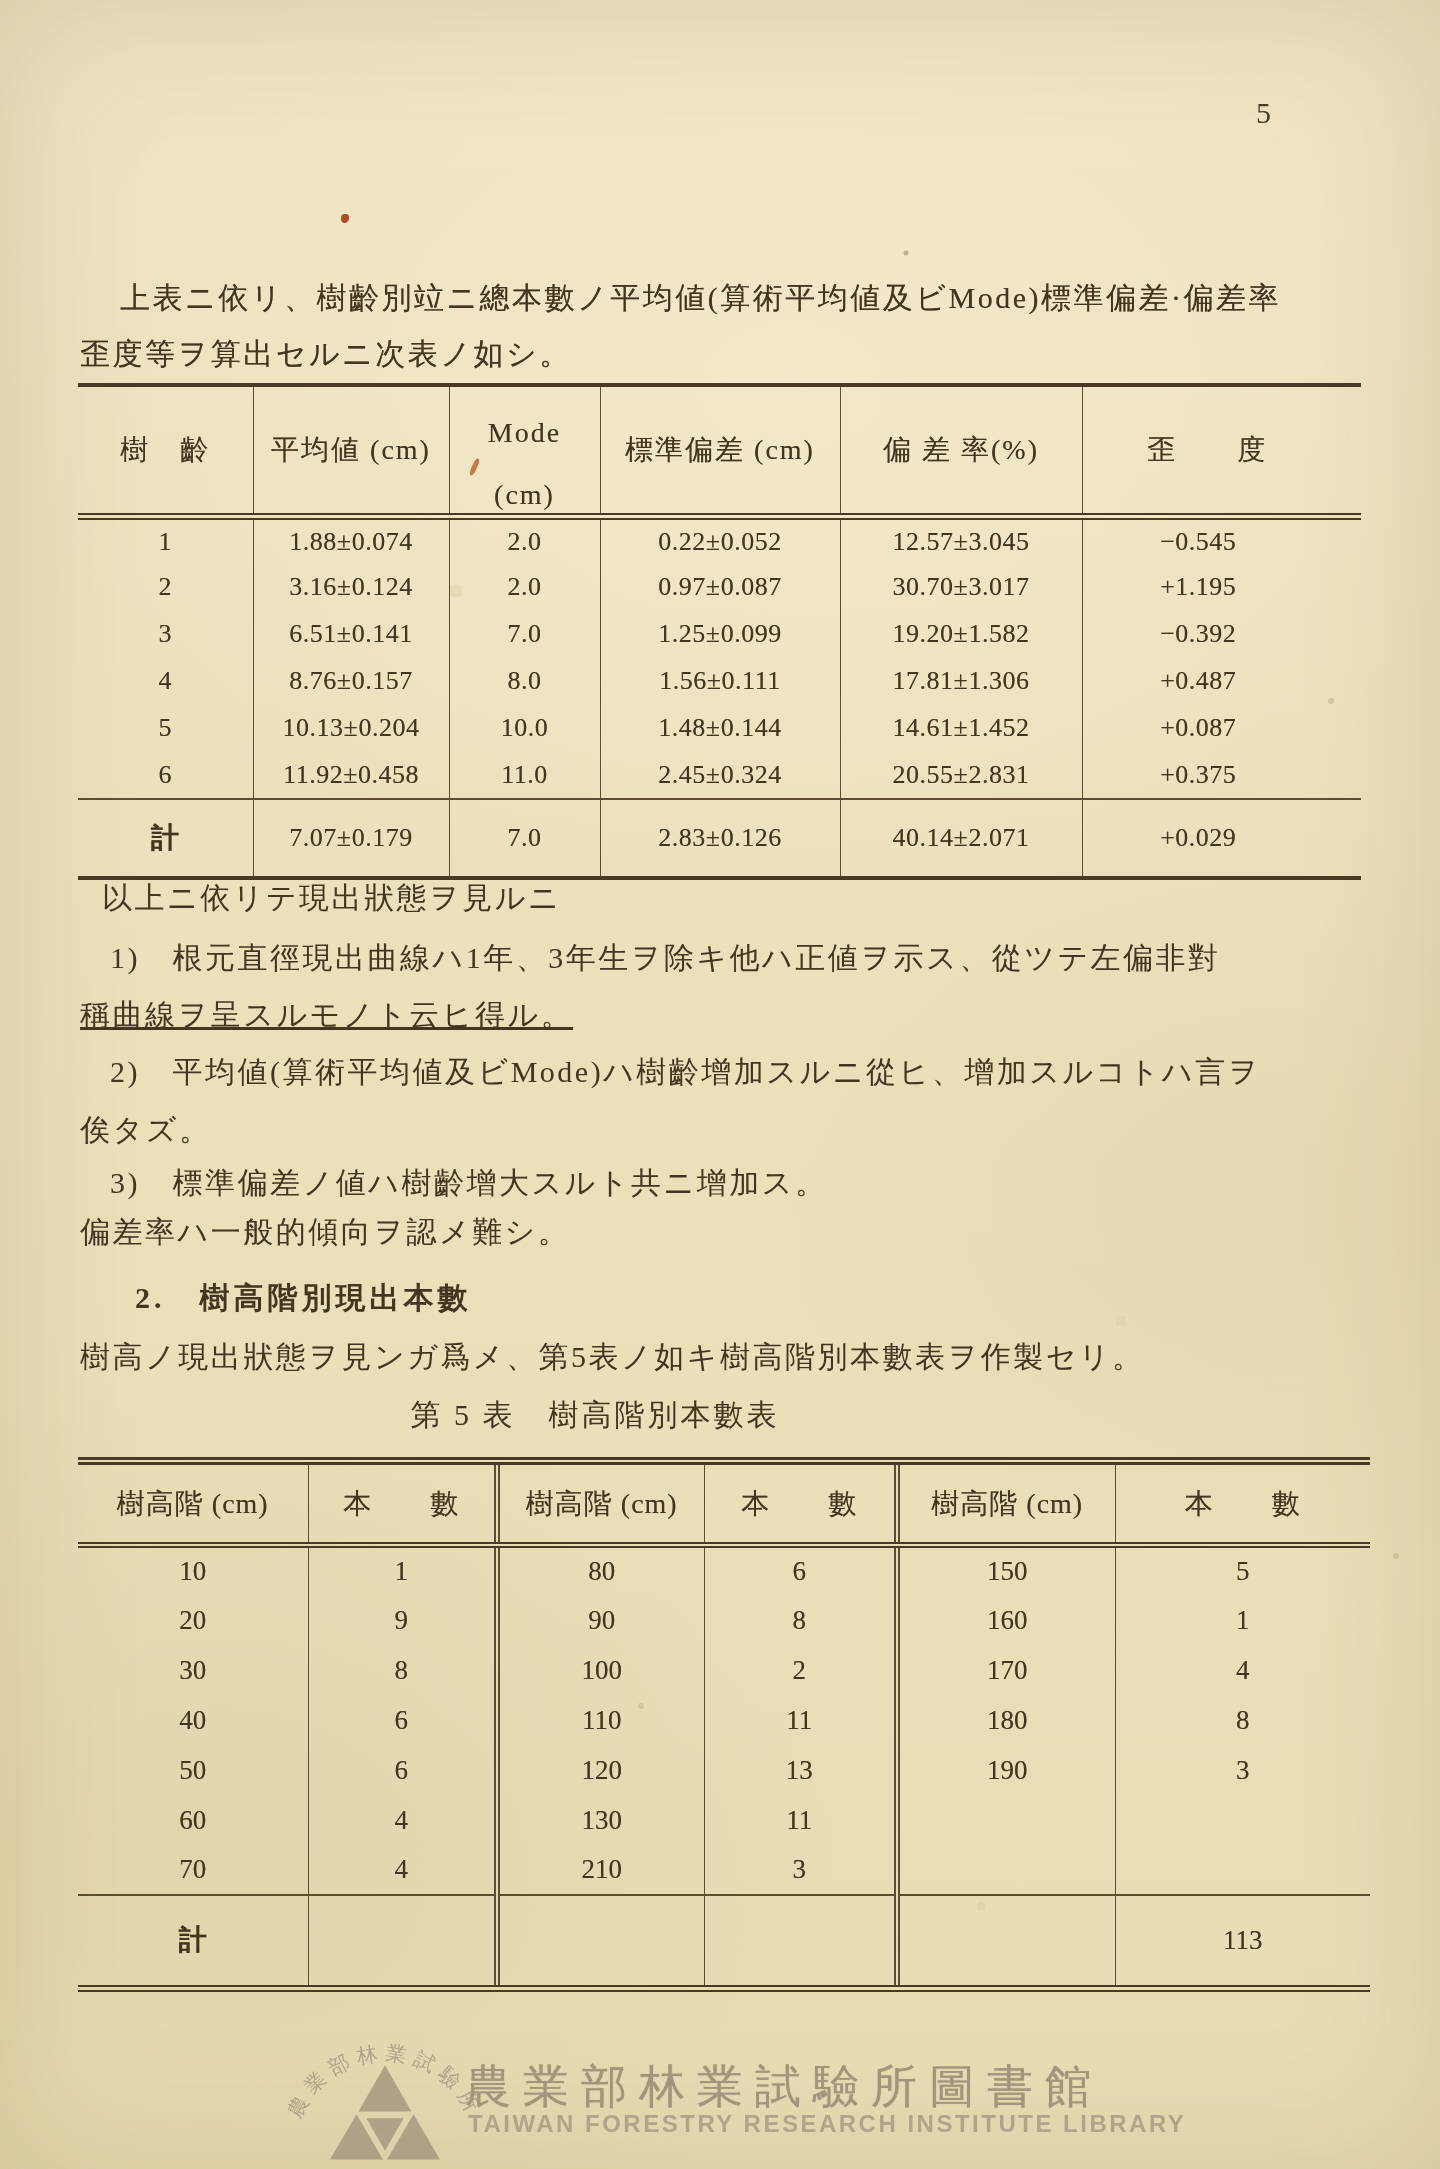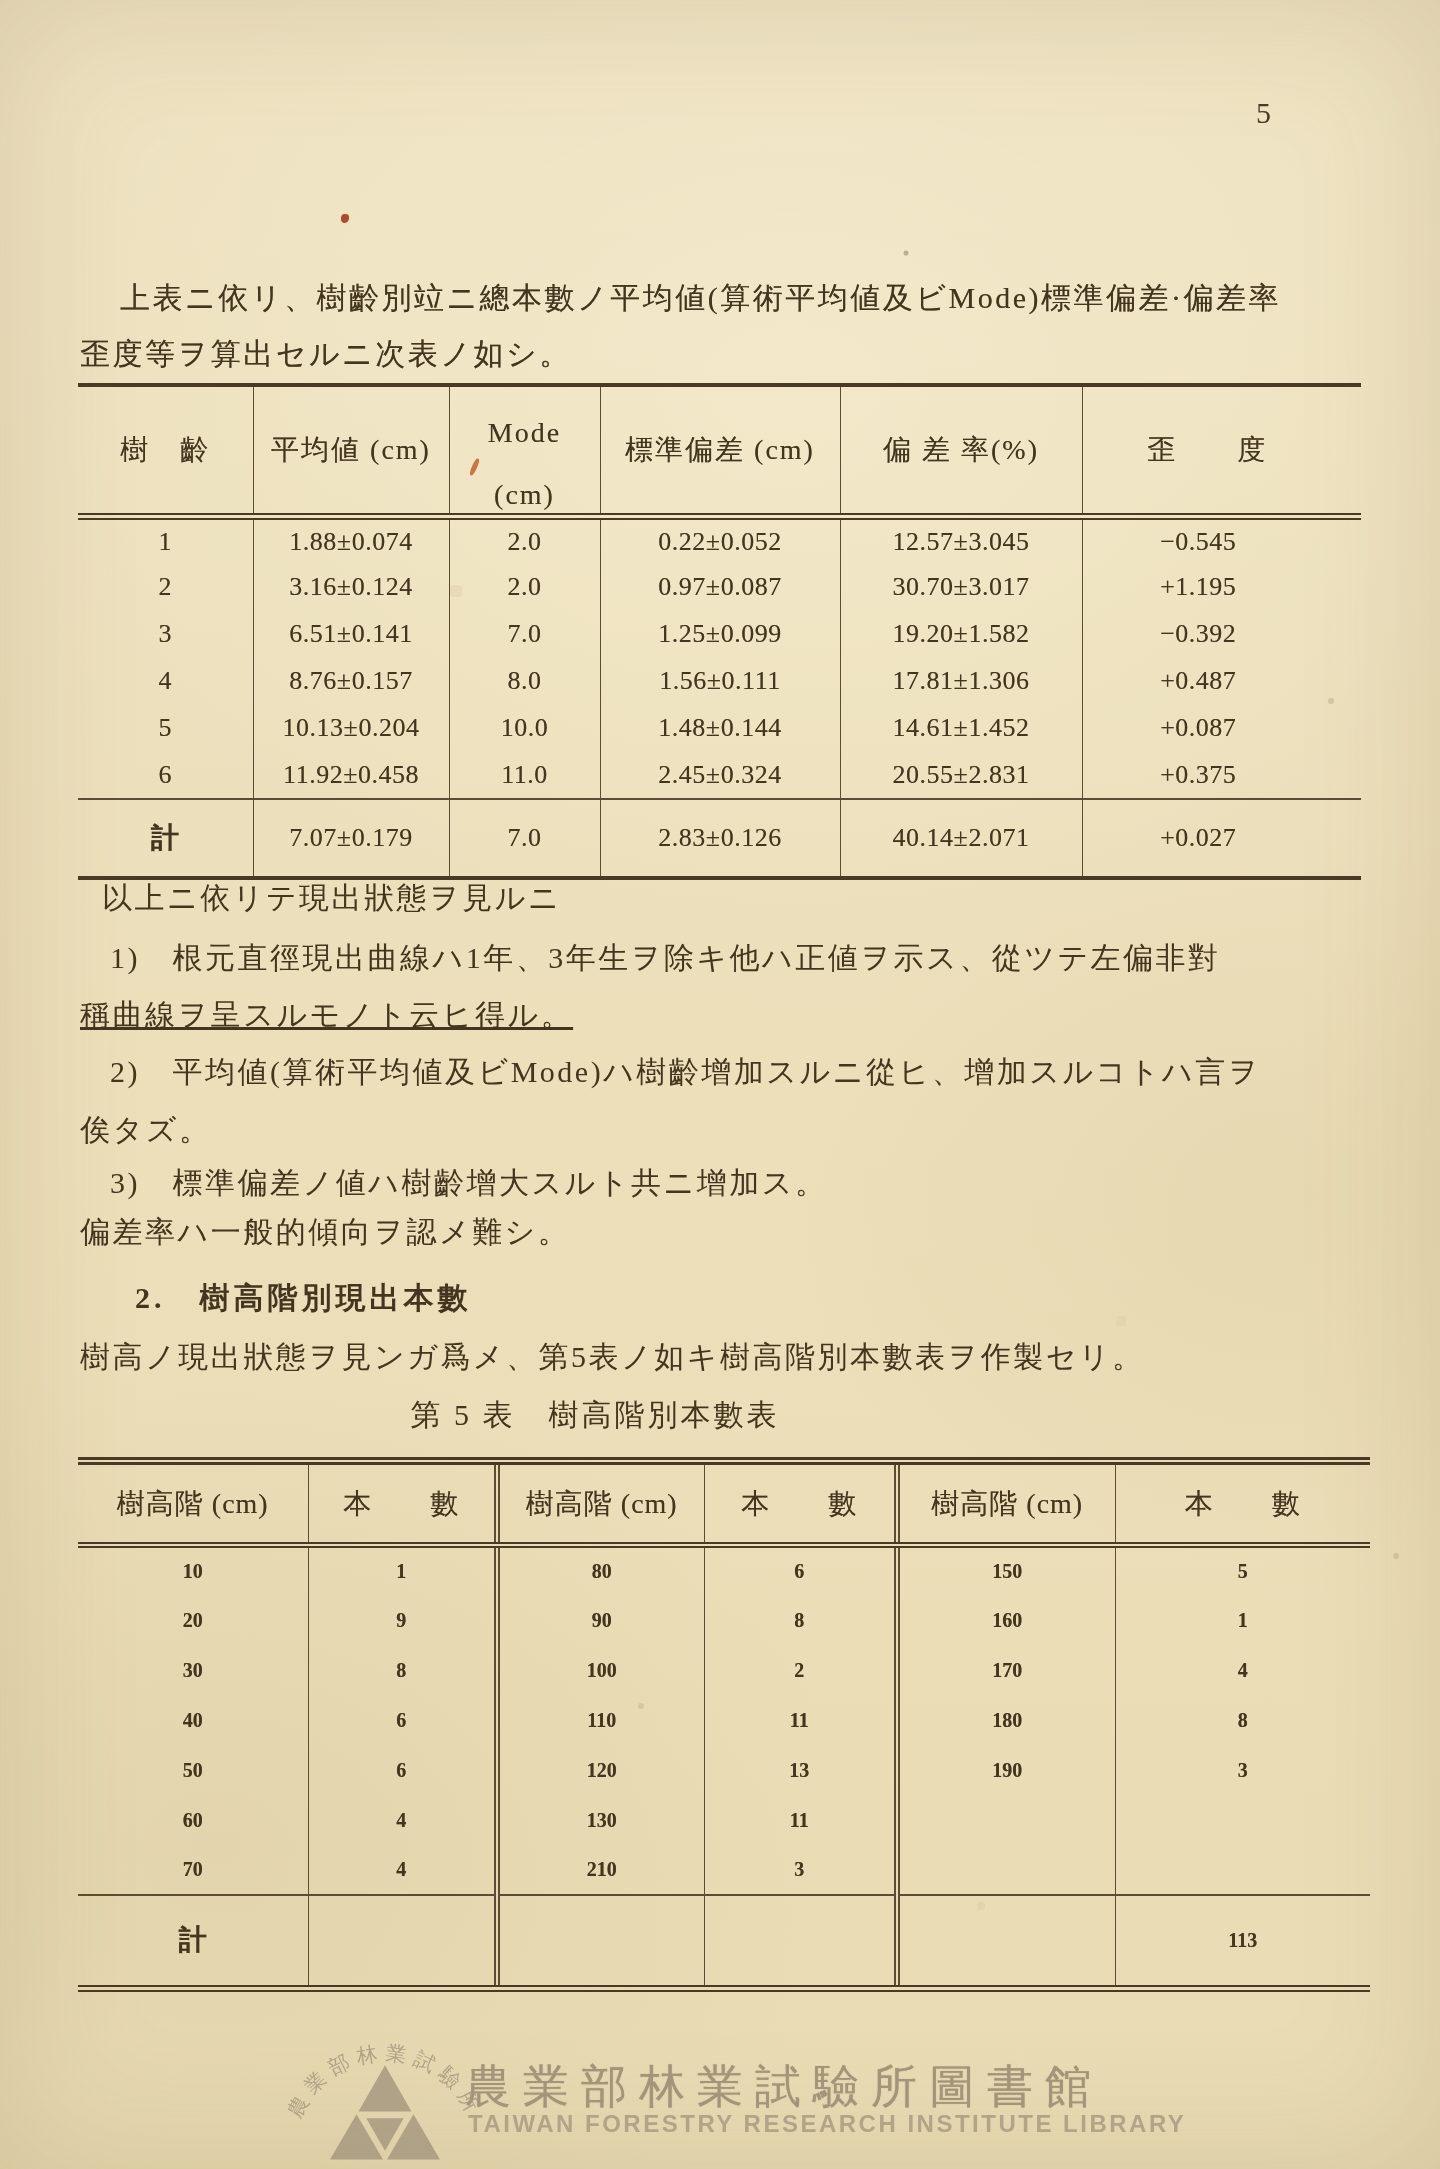--- a/index.html
+++ b/index.html
@@ -65,21 +65,21 @@
 
   
   .t2{left:78px;top:1457px;width:1292px;
       border-top:8px double var(--rule-dark);
       border-bottom:7px double var(--rule-dark);}
   .t2 th{font-size:28px;letter-spacing:1px;border-bottom:6px double var(--rule-dark);margin-top:40px;}
   .t2 thead tr{height:84px;}
   .t2 tbody tr{height:50px;}
   .t2 tr.total{height:93px;}
   .t2 tr.total td{border-top:2px solid var(--rule-mid);}
-  .t2 td{font-size:20px;font-weight:bold;}
+  .t2 td{font-size:27px;}
   .t2 th:nth-child(2),.t2 td:nth-child(2),
   .t2 th:nth-child(4),.t2 td:nth-child(4),
   .t2 th:nth-child(6),.t2 td:nth-child(6){border-left:1.5px solid var(--rule-mid);}
   .t2 th:nth-child(3),.t2 td:nth-child(3),
   .t2 th:nth-child(5),.t2 td:nth-child(5){border-left:6px double var(--rule-mid);}
   .t2 tr.total td:first-child{font-weight:bold;font-size:28px;}
 
   
   .seal{position:absolute;left:272px;top:2022px;width:226px;height:226px;}
   .lib-cjk{
@@ -191,21 +191,21 @@
           <td>2.45±0.324</td>
           <td>20.55±2.831</td>
           <td>+0.375</td>
       </tr>
       <tr class="total">
         <td>計</td>
           <td>7.07±0.179</td>
           <td>7.0</td>
           <td>2.83±0.126</td>
           <td>40.14±2.071</td>
-          <td>+0.027</td>
+          <td>+0.029</td>
       </tr>
     </tbody>
   </table>
 
   <div class="obsline jp" style="top:876px;text-indent:22px;">以上ニ依リテ現出狀態ヲ見ルニ</div>
   <div class="obsline jp" style="top:936px;text-indent:30px;">1)　根元直徑現出曲線ハ1年、3年生ヲ除キ他ハ正値ヲ示ス、從ツテ左偏非對</div>
   <div class="obsline jp" style="top:993px;text-decoration:underline;">稱曲線ヲ呈スルモノト云ヒ得ル。</div>
   <div class="obsline jp" style="top:1050px;text-indent:30px;">2)　平均値(算術平均値及ビMode)ハ樹齡增加スルニ從ヒ、增加スルコトハ言ヲ</div>
   <div class="obsline jp" style="top:1108px;">俟タズ。</div>
   <div class="obsline jp" style="top:1161px;text-indent:30px;">3)　標準偏差ノ値ハ樹齡增大スルト共ニ增加ス。</div>

